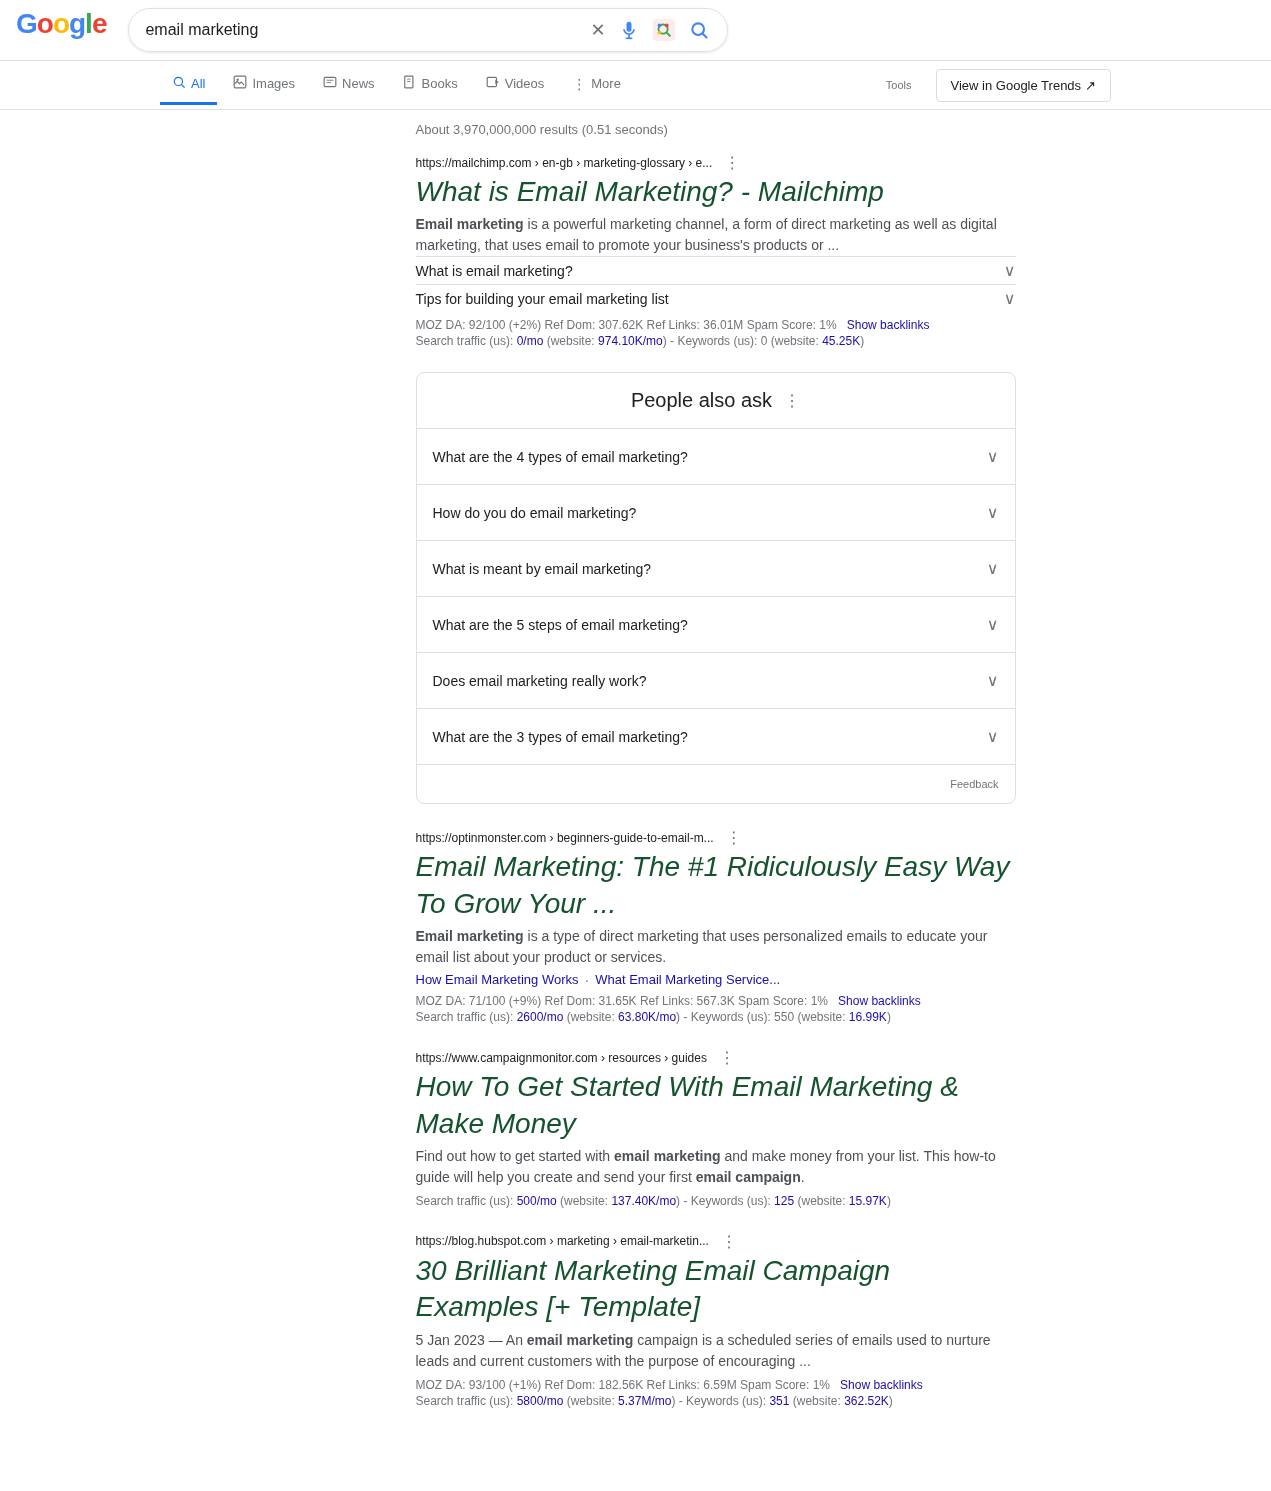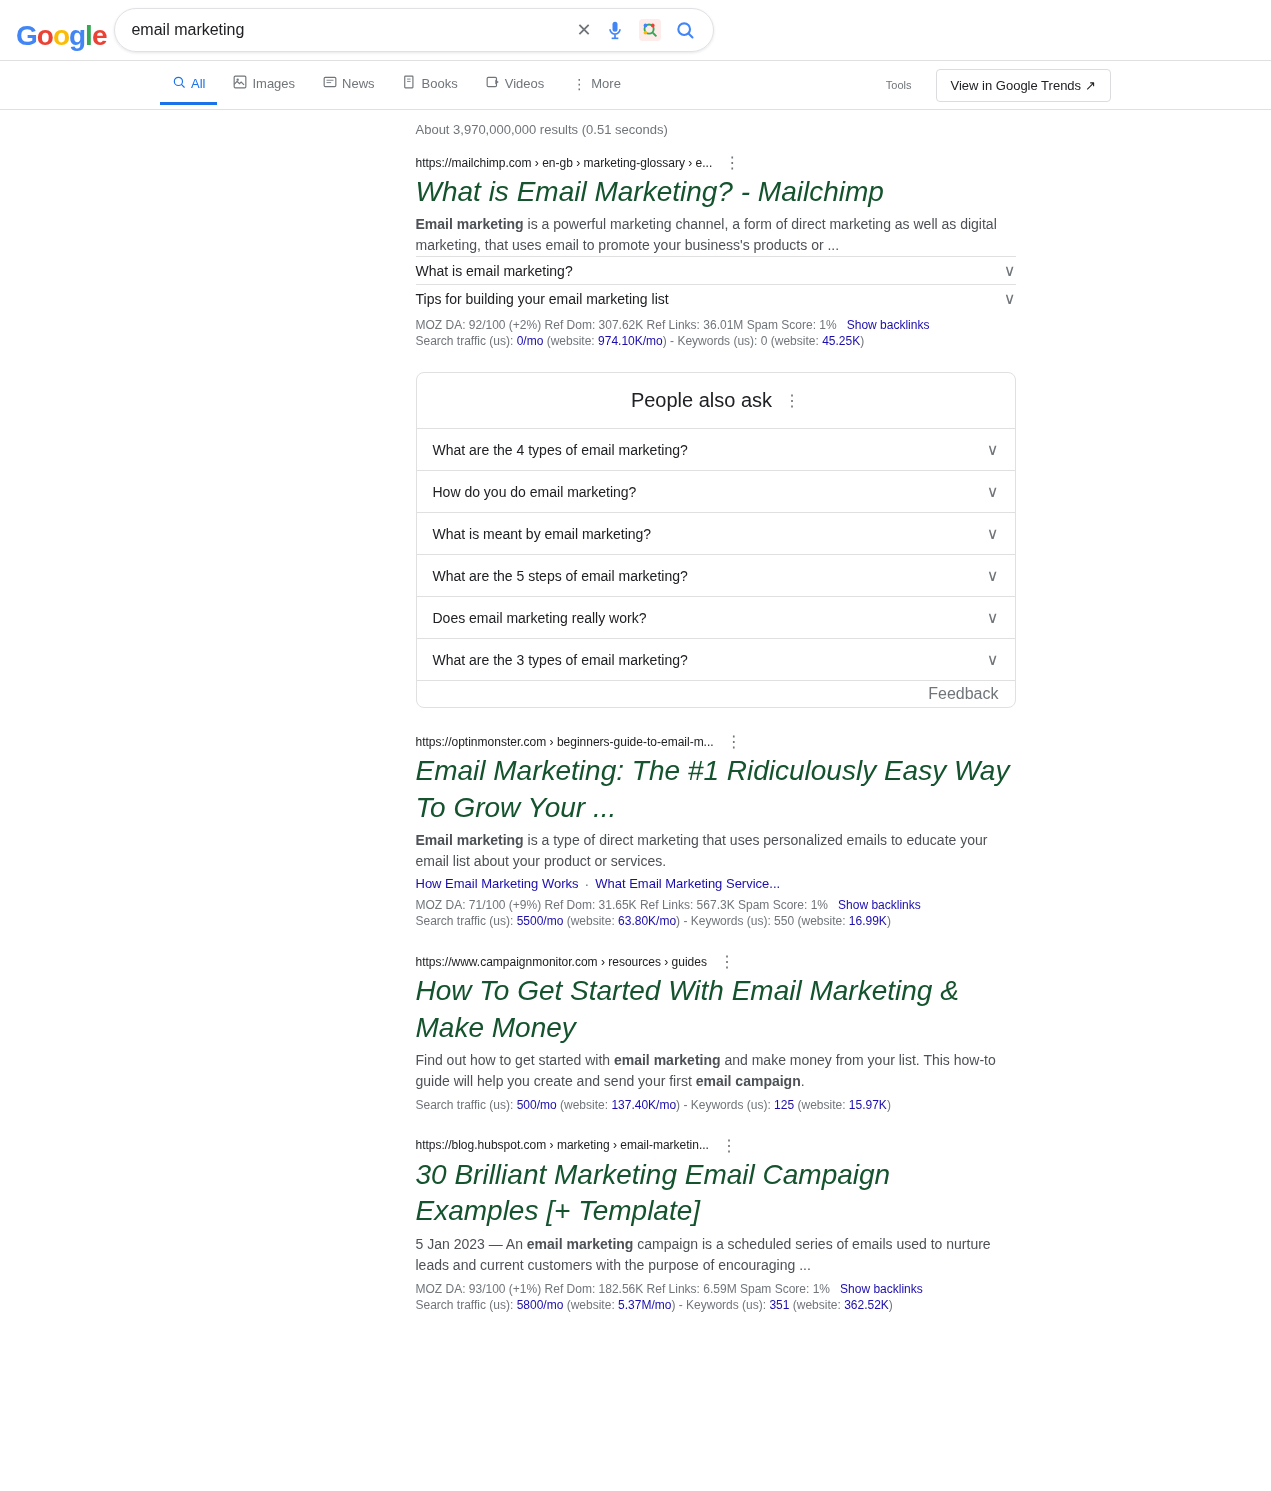--- a/index.html
+++ b/index.html
@@ -1,19 +1,19 @@
 <!DOCTYPE html>
 <html><head>
   <meta charset="utf-8">
   <style>
     * { box-sizing: border-box; margin: 0; padding: 0; }
     body { font-family: Arial, sans-serif; background: #fff; color: #202124; font-size: 14px; }
 
     
-    .header { display: flex; align-items: flex-end; padding: 8px 16px; gap: 8px; border-bottom: 1px solid #e0e0e0; }
+    .header { display: flex; align-items: flex-start; padding: 8px 16px; gap: 22px; border-bottom: 1px solid #e0e0e0; }
     .google-logo { font-size: 28px; font-weight: bold; letter-spacing: -1px; cursor: pointer; flex-shrink: 0; }
     .logo-g { color: #4285F4; }
     .logo-o1 { color: #EA4335; }
     .logo-o2 { color: #FBBC05; }
     .logo-g2 { color: #4285F4; }
     .logo-l { color: #34A853; }
     .logo-e { color: #EA4335; }
 
     .search-bar { display: flex; align-items: center; border: 1px solid #dfe1e5; border-radius: 24px; padding: 8px 16px; flex: 1; max-width: 600px; gap: 8px; box-shadow: 0 1px 3px rgba(0,0,0,0.1); }
     .search-input { border: none; outline: none; font-size: 16px; flex: 1; color: #202124; }
@@ -50,22 +50,22 @@
 
     
     .seo-metrics { font-size: 12px; color: #70757a; margin-top: 6px; }
     .seo-metrics a { color: #1a0dab; text-decoration: none; }
     .seo-metric-row { margin-bottom: 2px; }
 
     
     .paa-section { border: 1px solid #e0e0e0; border-radius: 8px; margin: 20px 0 24px 0; padding: 0; overflow: hidden; }
     .paa-header { display: flex; align-items: center; gap: 8px; padding: 16px; font-size: 20px; font-weight: normal; color: #202124; justify-content: center; }
     .paa-menu { color: #70757a; cursor: pointer; font-size: 16px; margin-left: 4px; }
-    .paa-item { display: flex; justify-content: space-between; align-items: center; padding: 11px 16px; border-top: 1px solid #e0e0e0; cursor: pointer; font-size: 14px; }
-    .paa-feedback { text-align: right; padding: 4px 16px; font-size: 16px; color: #70757a; border-top: 1px solid #e0e0e0; }
+    .paa-item { display: flex; justify-content: space-between; align-items: center; padding: 18px 16px; border-top: 1px solid #e0e0e0; cursor: pointer; font-size: 14px; }
+    .paa-feedback { text-align: right; padding: 13px 16px; font-size: 11px; color: #70757a; border-top: 1px solid #e0e0e0; }
 
     
     .sub-links { display: flex; gap: 0; margin-top: 4px; flex-wrap: wrap; }
     .sub-link { color: #1a0dab; font-size: 13px; text-decoration: none; }
     .sub-link-sep { color: #70757a; margin: 0 6px; }
   </style>
 </head>
 <body>
 
 <div class="header">
@@ -244,21 +244,21 @@
       <a class="sub-link">How Email Marketing Works</a>
       <span class="sub-link-sep">·</span>
       <a class="sub-link">What Email Marketing Service...</a>
     </div>
     <div class="seo-metrics">
       <div class="seo-metric-row">
         <span>MOZ DA: 71/100 (+9%)   Ref Dom: 31.65K   Ref Links: 567.3K   Spam Score: 1%</span>
         &nbsp;&nbsp;<a style="color:#1a0dab">Show backlinks</a>
       </div>
       <div class="seo-metric-row">
-        Search traffic (us): <a style="color:#1a0dab">5500/mo</a> (website: <a style="color:#1a0dab">63.80K/mo</a>) - Keywords (us): <span>550</span> (website: <a style="color:#1a0dab">16.99K</a>)
+        Search traffic (us): <a style="color:#1a0dab">2600/mo</a> (website: <a style="color:#1a0dab">63.80K/mo</a>) - Keywords (us): <span>550</span> (website: <a style="color:#1a0dab">16.99K</a>)
       </div>
     </div>
   </div>
 
   <div class="result-item">
     <div class="result-url">
       <span class="result-url-text">https://www.campaignmonitor.com › resources › guides</span>
       <span class="result-menu">⋮</span>
     </div>
     <a class="result-title">How To Get Started With Email Marketing &amp; Make Money</a>

